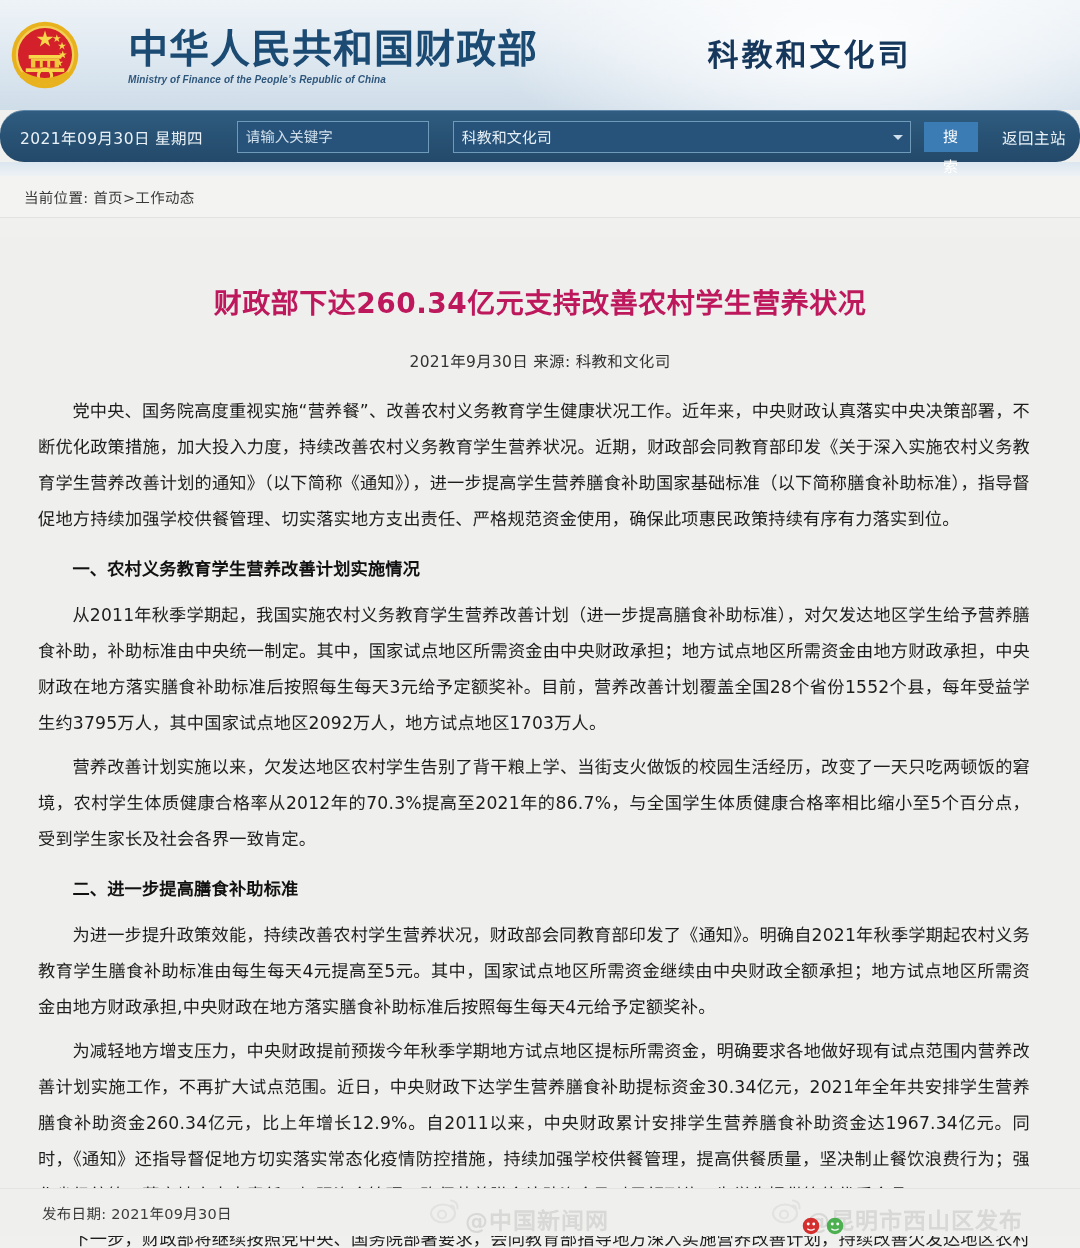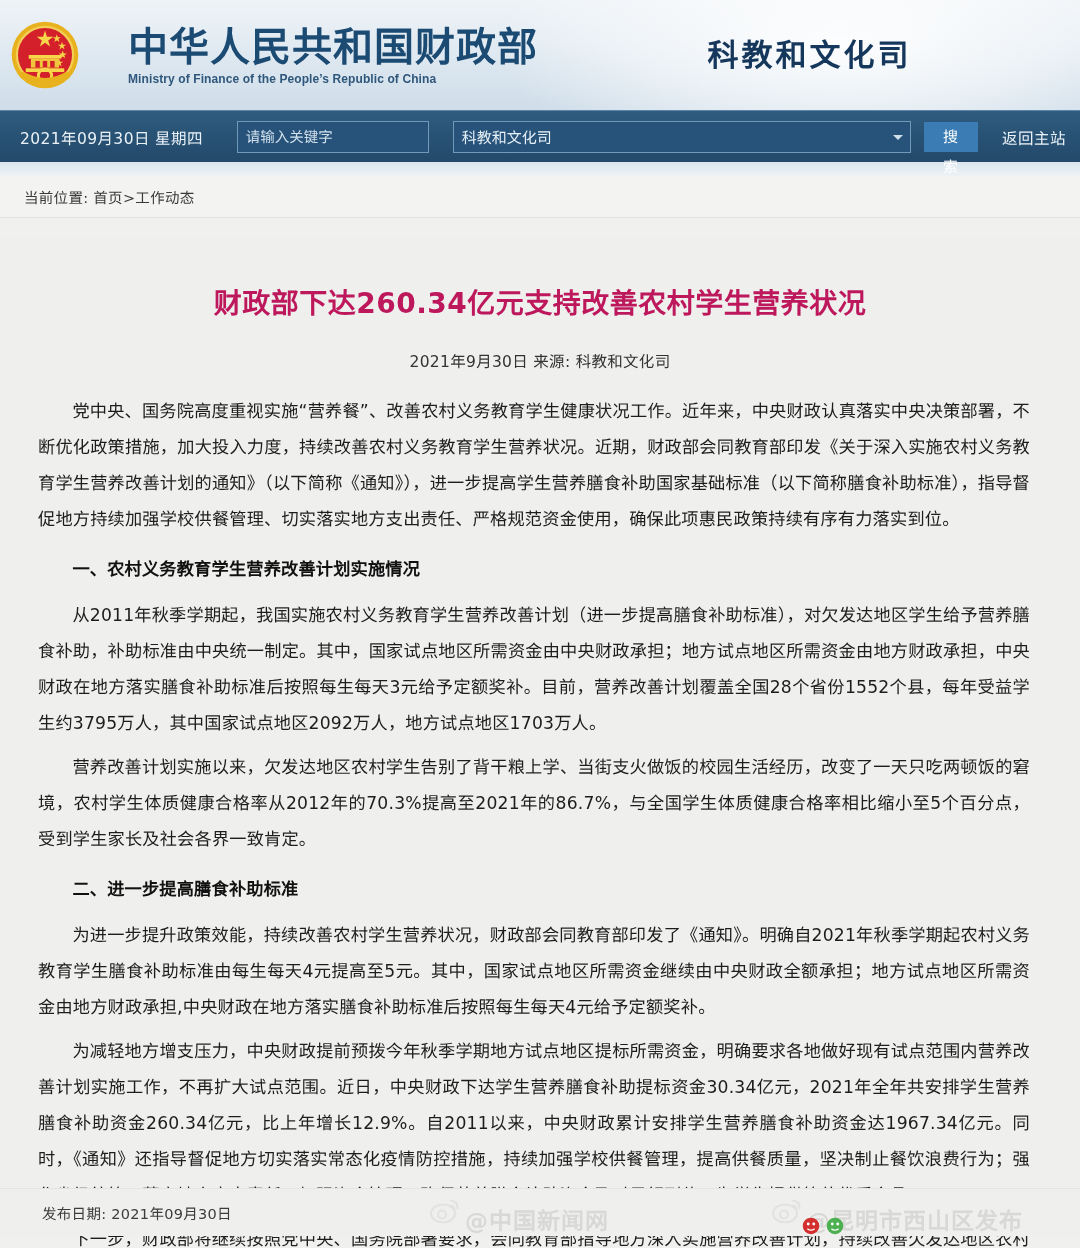--- a/index.html
+++ b/index.html
@@ -62,26 +62,27 @@
     font-family: "DejaVu Sans", sans-serif;
     font-size: 40px;
     font-weight: 700;
     letter-spacing: 1px;
     color: #1b4a73;
     line-height: 1.05;
     white-space: nowrap;
   }
   .brand-en {
     font-family: "Liberation Sans", sans-serif;
-    font-size: 12px;
+    font-size: 10px;
     font-weight: 700;
     color: #2f577c;
     letter-spacing: 0.1px;
     margin-top: 4px;
     white-space: nowrap;
+    font-style: italic;
   }
   .dept {
     flex: 1;
     text-align: center;
     padding-right: 6px;
   }
   .dept-title {
     font-family: "DejaVu Sans", sans-serif;
     font-size: 31px;
     font-weight: 700;
@@ -101,20 +102,21 @@
 
   
   .navbar {
     height: 52px;
     background: linear-gradient(180deg, #2f5c80 0%, #285274 50%, #24496a 100%);
     display: flex;
     align-items: center;
     box-sizing: border-box;
     padding: 0 14px 0 20px;
     border-top: 1px solid #5f86a6;
+    border-radius: 24px;
   }
   .navdate {
     color: #eaf2f8;
     font-size: 15.5px;
     font-family: "DejaVu Sans", sans-serif;
     letter-spacing: 0.4px;
     white-space: nowrap;
   }
   .search-input {
     margin-left: 34px;

